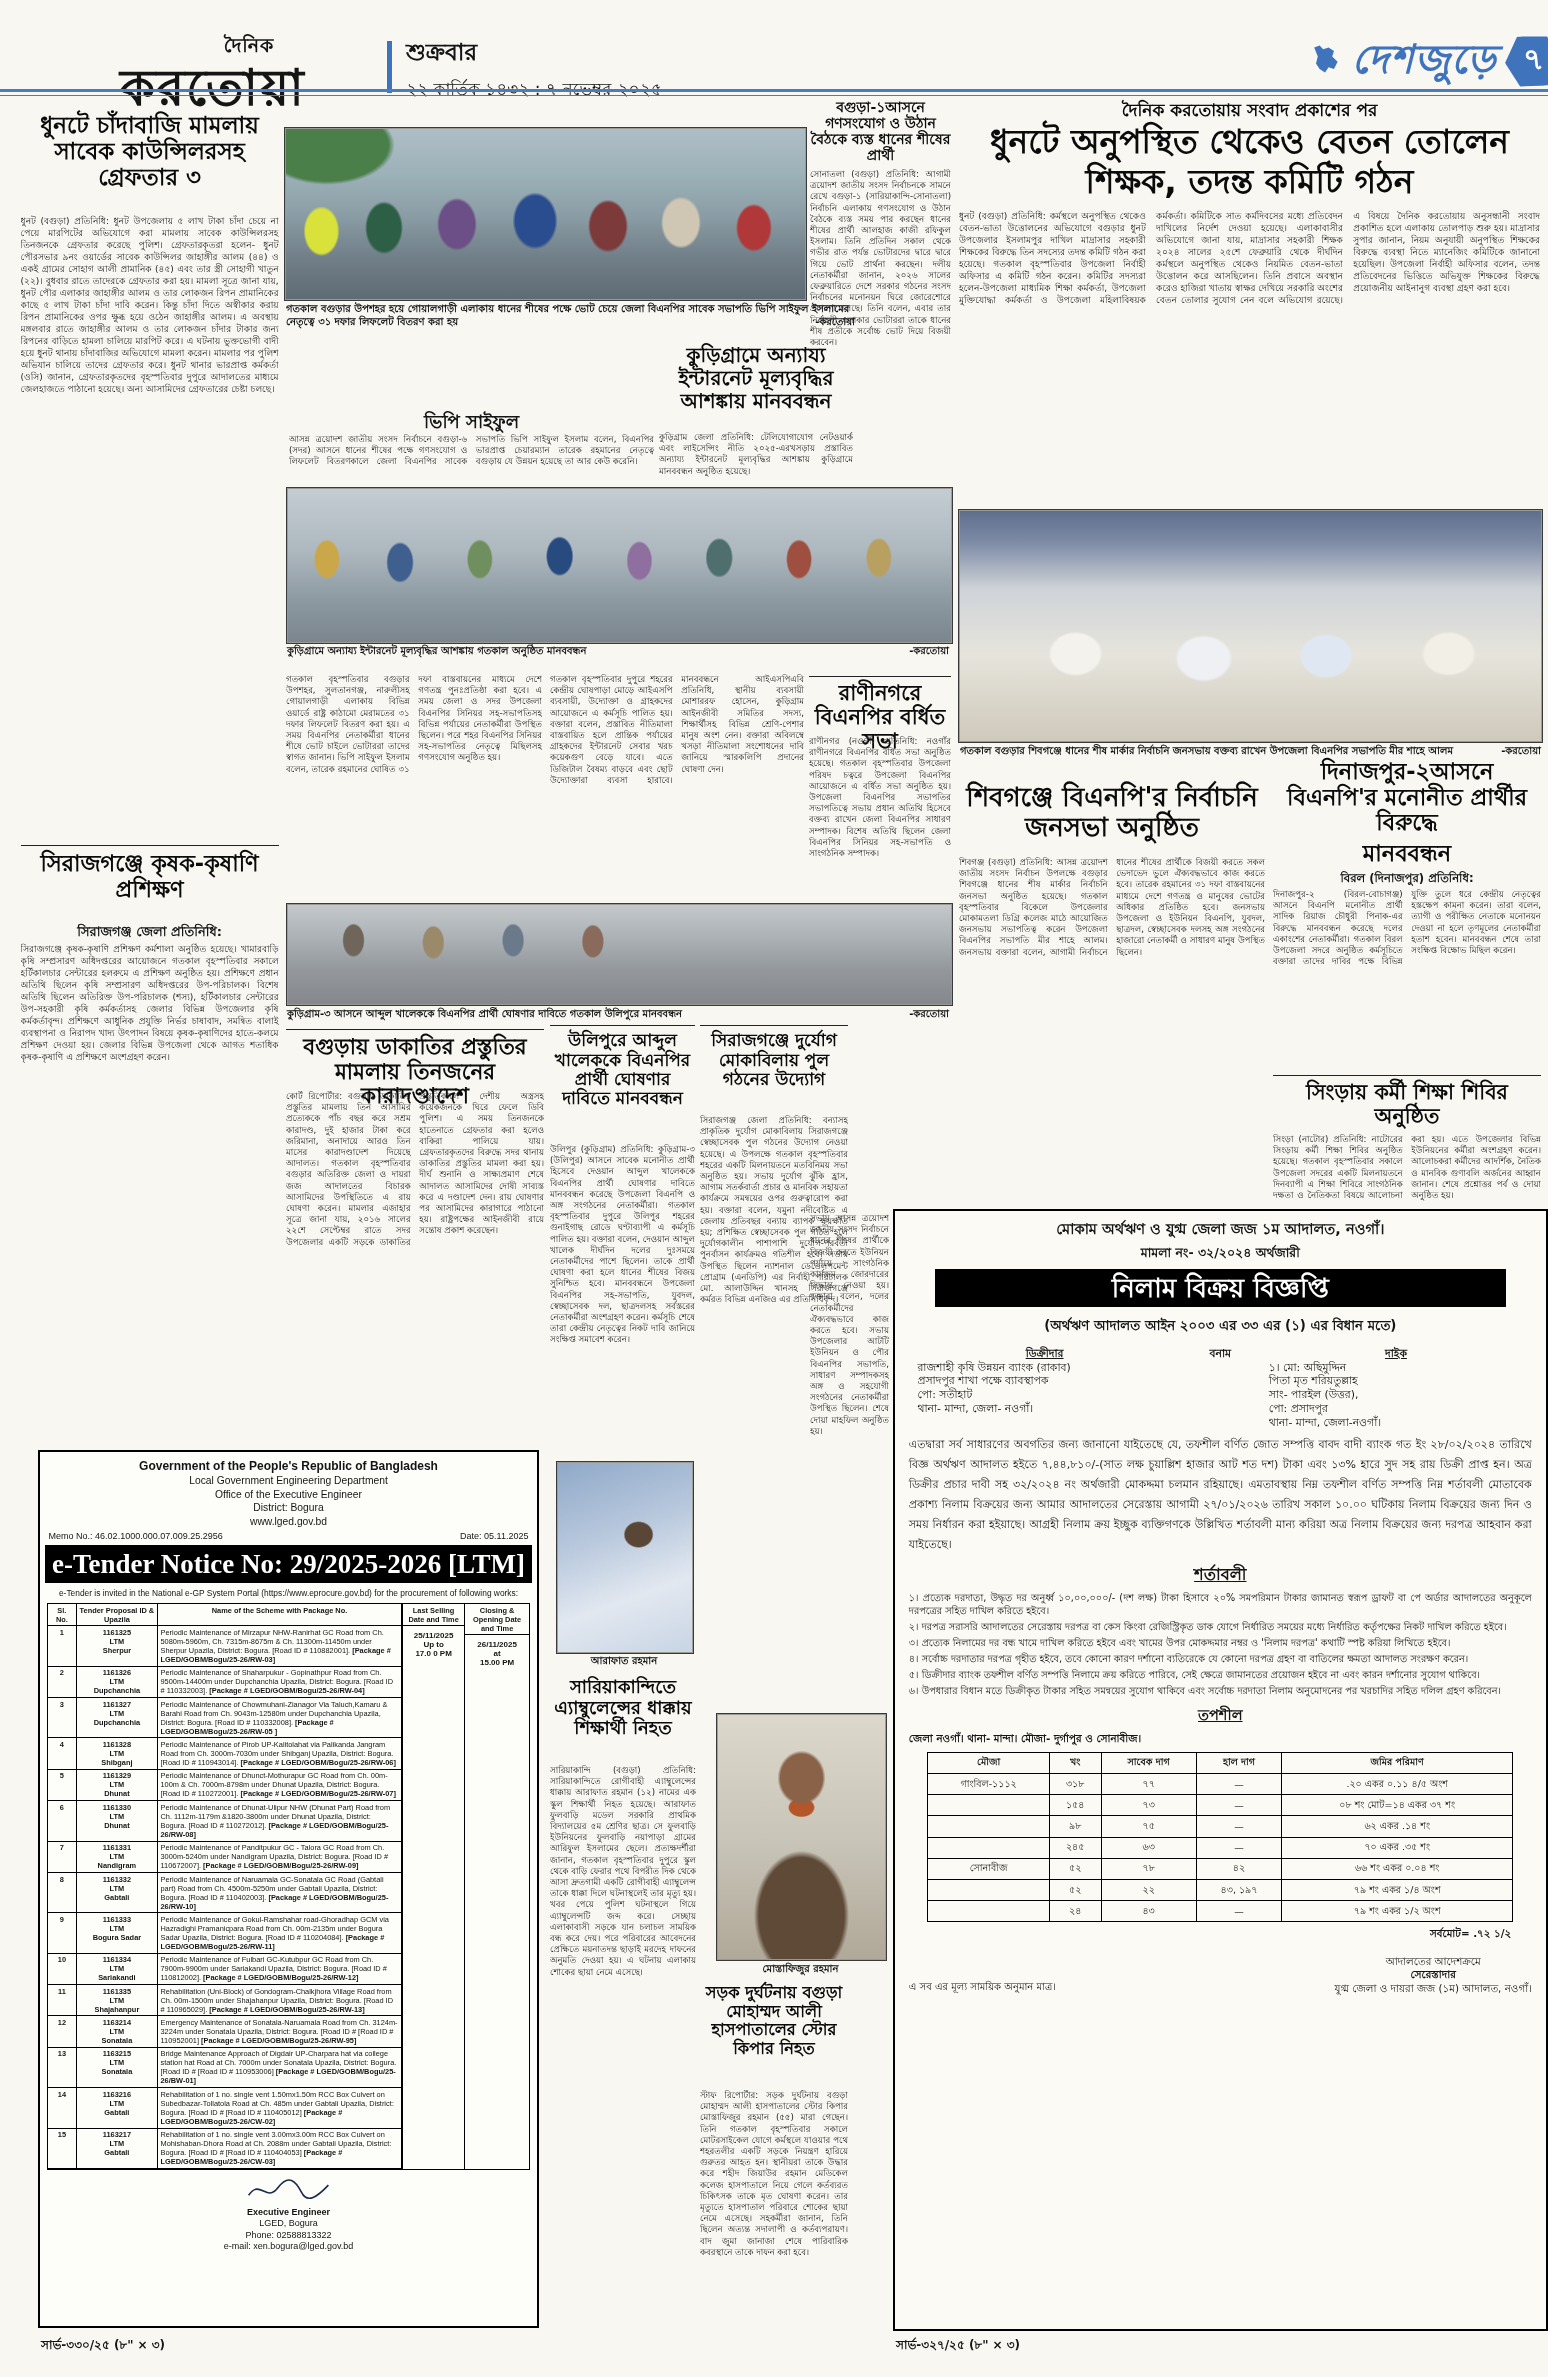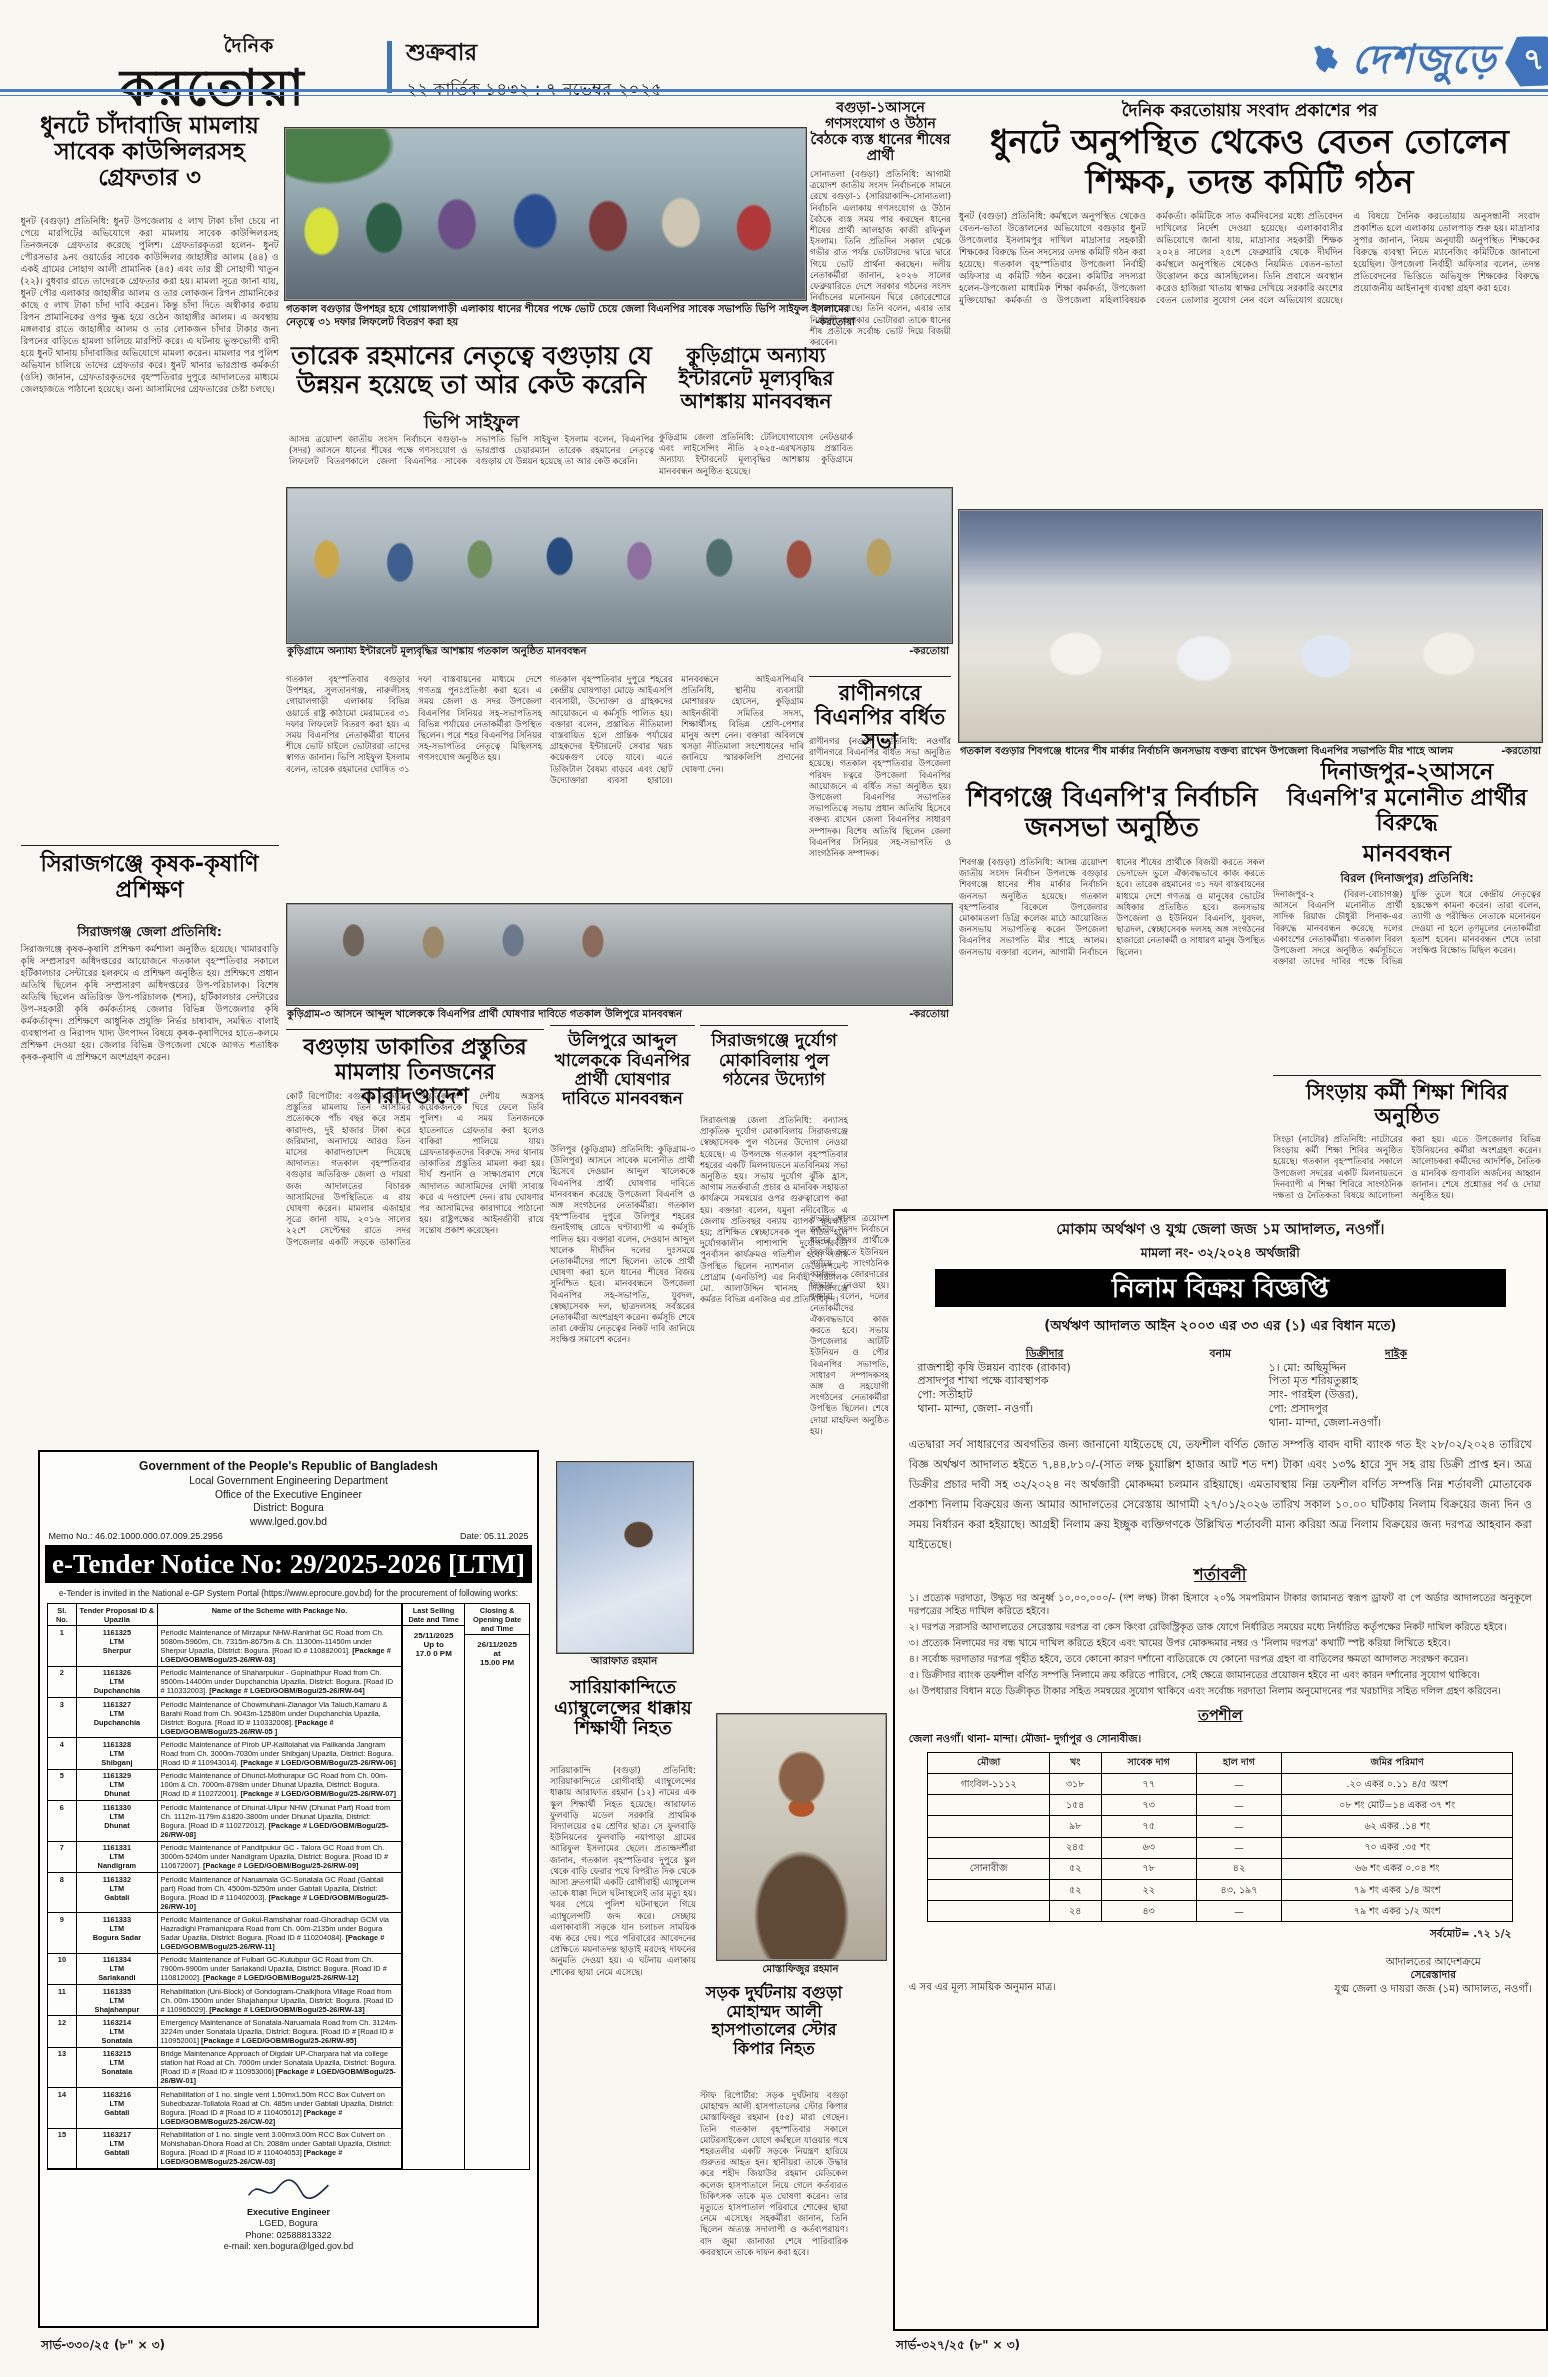--- a/index.html
+++ b/index.html
@@ -136,21 +136,20 @@
   <div class="abs hl rule-t" style="left:20.6px;top:845px;width:258px;font-size:22.4px;">সিরাজগঞ্জে কৃষক-কৃষাণি প্রশিক্ষণ</div>
   <div class="abs byline" style="left:20.6px;top:922px;width:258px;font-size:13px;">সিরাজগঞ্জ জেলা প্রতিনিধি:</div>
   <div class="abs bd" style="left:20.6px;top:943px;width:258px;height:487px;font-size:9px;line-height:12px;">সিরাজগঞ্জে কৃষক-কৃষাণি প্রশিক্ষণ কর্মশালা অনুষ্ঠিত হয়েছে। খামারবাড়ি কৃষি সম্প্রসারণ অধিদপ্তরের আয়োজনে গতকাল বৃহস্পতিবার সকালে হর্টিকালচার সেন্টারের হলরুমে এ প্রশিক্ষণ অনুষ্ঠিত হয়। প্রশিক্ষণে প্রধান অতিথি ছিলেন কৃষি সম্প্রসারণ অধিদপ্তরের উপ-পরিচালক। বিশেষ অতিথি ছিলেন অতিরিক্ত উপ-পরিচালক (শস্য), হর্টিকালচার সেন্টারের উপ-সহকারী কৃষি কর্মকর্তাসহ জেলার বিভিন্ন উপজেলার কৃষি কর্মকর্তাবৃন্দ। প্রশিক্ষণে আধুনিক প্রযুক্তি নির্ভর চাষাবাদ, সমন্বিত বালাই ব্যবস্থাপনা ও নিরাপদ খাদ্য উৎপাদন বিষয়ে কৃষক-কৃষাণিদের হাতে-কলমে প্রশিক্ষণ দেওয়া হয়। জেলার বিভিন্ন উপজেলা থেকে আগত শতাধিক কৃষক-কৃষাণি এ প্রশিক্ষণে অংশগ্রহণ করেন।</div>
 
   <div class="abs ph ph-rally" style="left:284px;top:127px;width:521px;height:172px;"></div>
   <div class="abs cap" style="left:286px;top:303px;width:569px;">
     <span>গতকাল বগুড়ার উপশহর হয়ে গোয়ালগাড়ী এলাকায় ধানের শীষের পক্ষে ভোট চেয়ে জেলা বিএনপির সাবেক সভাপতি ভিপি সাইফুল ইসলামের নেতৃত্বে ৩১ দফার লিফলেট বিতরণ করা হয়</span>
     <span class="credit">-করতোয়া</span>
   </div>
 
-  <div class="abs hl" style="left:289px;top:342px;width:365px;font-size:25px;">তারেক রহমানের নেতৃত্বে বগুড়ায় যে উন্নয়ন হয়েছে তা আর কেউ করেনি</div>
   <div class="abs byline" style="left:289px;top:408px;width:365px;font-size:18px;">ভিপি সাইফুল</div>
   <div class="abs bd cols2" style="left:289px;top:434px;width:365px;height:50px;">আসন্ন ত্রয়োদশ জাতীয় সংসদ নির্বাচনে বগুড়া-৬ (সদর) আসনে ধানের শীষের পক্ষে গণসংযোগ ও লিফলেট বিতরণকালে জেলা বিএনপির সাবেক সভাপতি ভিপি সাইফুল ইসলাম বলেন, বিএনপির ভারপ্রাপ্ত চেয়ারম্যান তারেক রহমানের নেতৃত্বে বগুড়ায় যে উন্নয়ন হয়েছে তা আর কেউ করেনি।</div>
 
   <div class="abs hl" style="left:659px;top:344px;width:194px;font-size:20px;">কুড়িগ্রামে অন্যায্য ইন্টারনেট মূল্যবৃদ্ধির আশঙ্কায় মানববন্ধন</div>
   <div class="abs bd" style="left:659px;top:432px;width:194px;height:52px;">কুড়িগ্রাম জেলা প্রতিনিধি: টেলিযোগাযোগ নেটওয়ার্ক এবং লাইসেন্সিং নীতি ২০২৫-এরখসড়ায় প্রস্তাবিত অন্যায্য ইন্টারনেট মূল্যবৃদ্ধির আশঙ্কায় কুড়িগ্রামে মানববন্ধন অনুষ্ঠিত হয়েছে।</div>
 
   <div class="abs hl" style="left:810px;top:100px;width:141px;font-size:14px;">বগুড়া-১আসনে গণসংযোগ ও উঠান বৈঠকে ব্যস্ত ধানের শীষের প্রার্থী</div>
   <div class="abs bd" style="left:810px;top:169px;width:141px;height:313px;">সোনাতলা (বগুড়া) প্রতিনিধি: আগামী ত্রয়োদশ জাতীয় সংসদ নির্বাচনকে সামনে রেখে বগুড়া-১ (সারিয়াকান্দি-সোনাতলা) নির্বাচনি এলাকায় গণসংযোগ ও উঠান বৈঠকে ব্যস্ত সময় পার করছেন ধানের শীষের প্রার্থী আলহাজ কাজী রফিকুল ইসলাম। তিনি প্রতিদিন সকাল থেকে গভীর রাত পর্যন্ত ভোটারদের দ্বারে দ্বারে গিয়ে ভোট প্রার্থনা করছেন। দলীয় নেতাকর্মীরা জানান, ২০২৬ সালের ফেব্রুয়ারিতে দেশে সরকার গঠনের সংসদ নির্বাচনের মনোনয়ন ঘিরে জোরেশোরে প্রচারণা চলছে। তিনি বলেন, এবার তার নির্বাচনী এলাকার ভোটাররা তাকে ধানের শীষ প্রতীকে সর্বোচ্চ ভোট দিয়ে বিজয়ী করবেন।</div>
 
   <div class="abs ph ph-chain" style="left:286px;top:487px;width:665px;height:155px;"></div>

